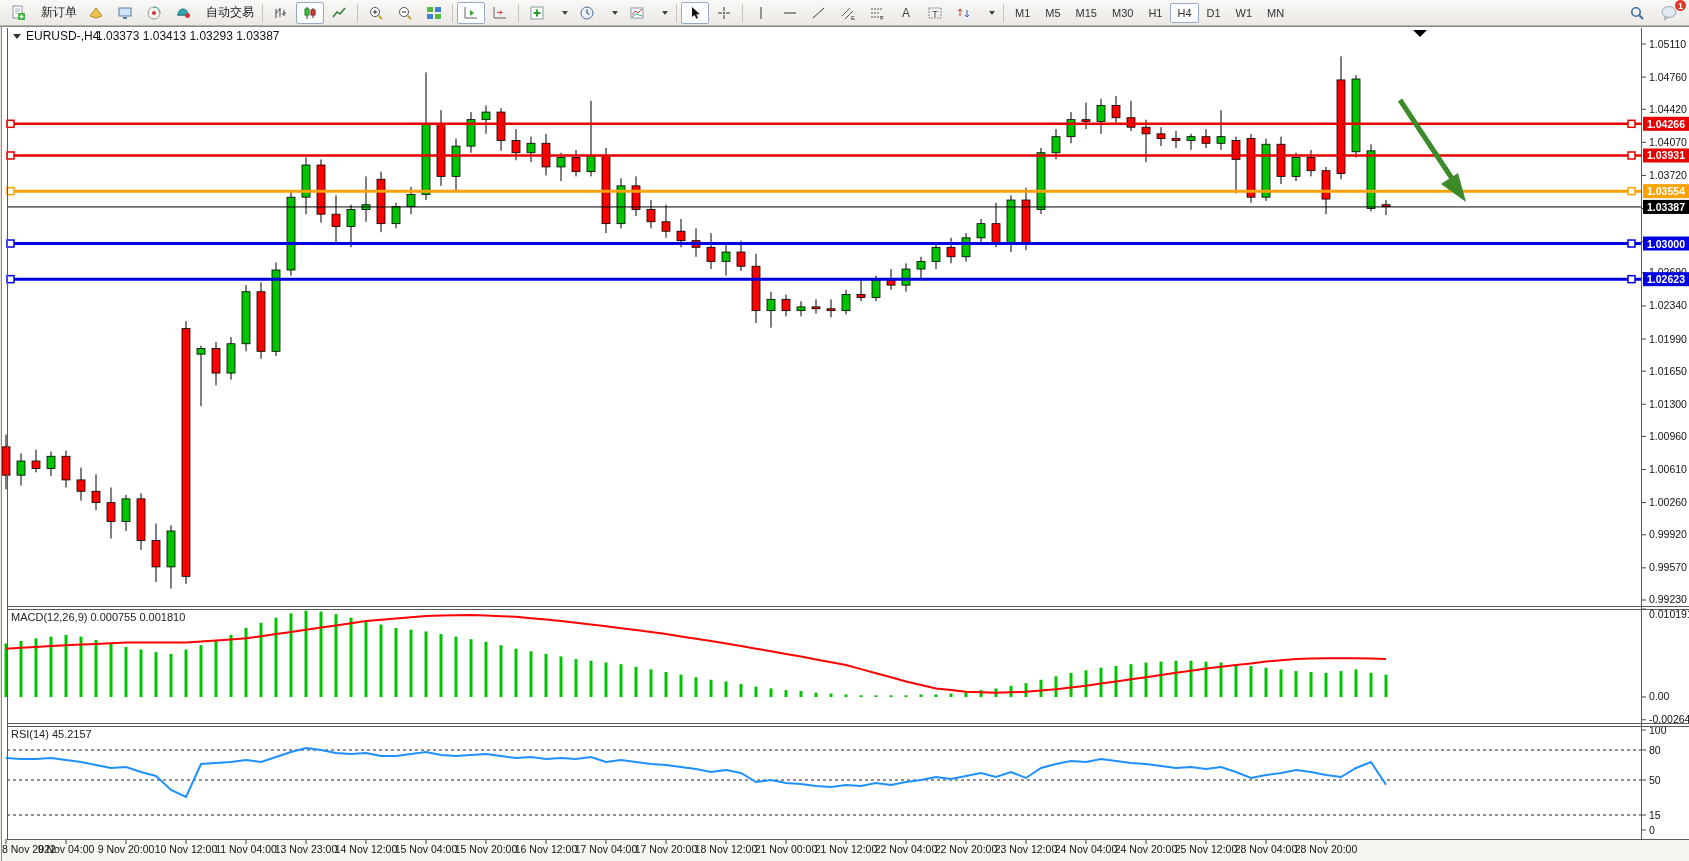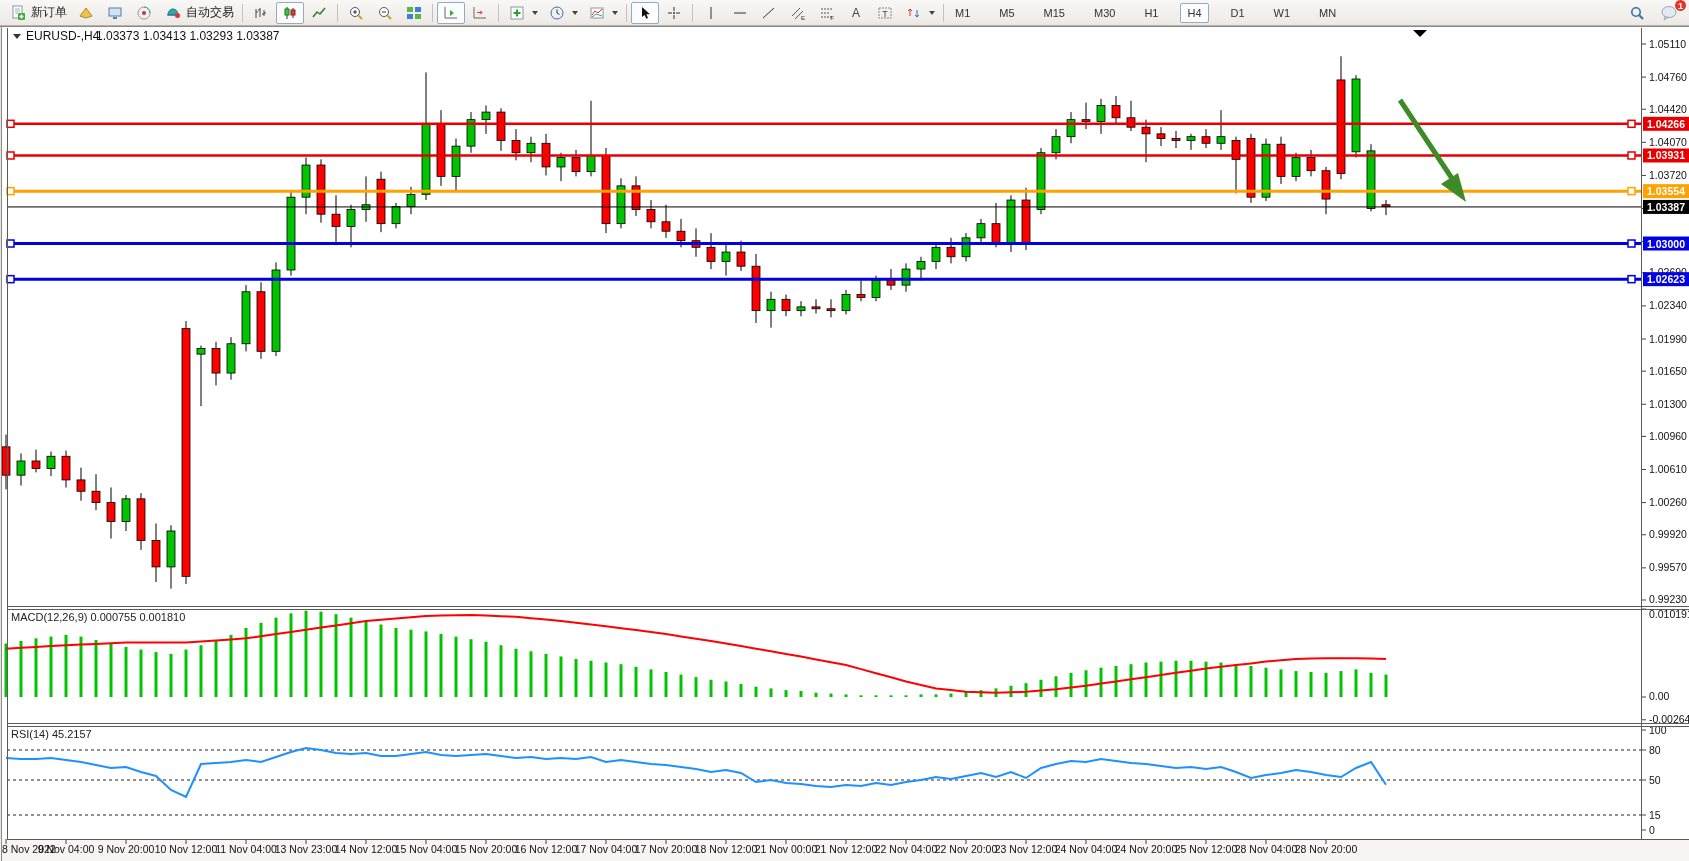--- a/index.html
+++ b/index.html
@@ -9,21 +9,21 @@
     font-family:"Liberation Sans","DejaVu Sans",sans-serif;
     background:#e7e4de;
   }
   .toolbar {
     display:flex; align-items:center; height:26px; padding:0 4px; gap:1px;
     background:linear-gradient(#f9f8f6,#ecjson 0%, #ece9e5 100%);
     background:linear-gradient(#f9f8f6,#ece9e5);
     border-bottom:1px solid #b6b2aa;
   }
   .tb-btn {
-    display:flex; align-items:center; gap:3px; height:22px; padding:0 3px;
+    display:flex; align-items:center; gap:13px; height:22px; padding:0 3px;
     border:1px solid transparent; border-radius:2px; font-size:12px; color:#222;
     cursor:default; white-space:nowrap;
   }
   .pressed { border:1px solid #94aac6; background:#fcfdfe; }
   .tb-sep { width:1px; height:18px; background:#c6c2ba; margin:0 3px; flex:0 0 auto; }
   .ti { width:20px; height:20px; display:flex; align-items:center; justify-content:center; }
   .caret { width:0; height:0; border-left:3px solid transparent; border-right:3px solid transparent; border-top:4px solid #444; margin-left:2px; }
   .tf-btn { font-size:11px; height:20px; line-height:18px; padding:0 6px; color:#333; border:1px solid transparent; border-radius:2px; }
   .tf-btn.pressed { border:1px solid #94aac6; background:#fcfdfe;text-align:center; }
   .tb-right { margin-left:auto; display:flex; align-items:center; gap:4px; padding-right:2px; }
@@ -257,21 +257,21 @@
   <div class="tb-btn">
       <span class="ti">
         <svg width="16" height="16" viewBox="0 0 16 16">
           <path d="M4 11V4m0 0L2 6m2-2 2 2" stroke="#d33" fill="none"></path>
           <path d="M11 5v7m0 0-2-2m2 2 2-2" stroke="#36c" fill="none"></path>
         </svg>
       </span>
       <span class="caret"></span>
     </div>
   <div class="tb-sep"></div>
-  <div id="tf-group" style="display:flex;align-items:center;gap:15px;">
+  <div id="tf-group" style="display:flex;align-items:center;gap:1px;">
       <div class="tf-btn">M1</div>
       <div class="tf-btn">M5</div>
       <div class="tf-btn">M15</div>
       <div class="tf-btn">M30</div>
       <div class="tf-btn">H1</div>
       <div class="tf-btn pressed">H4</div>
       <div class="tf-btn">D1</div>
       <div class="tf-btn">W1</div>
       <div class="tf-btn">MN</div>
     </div>

